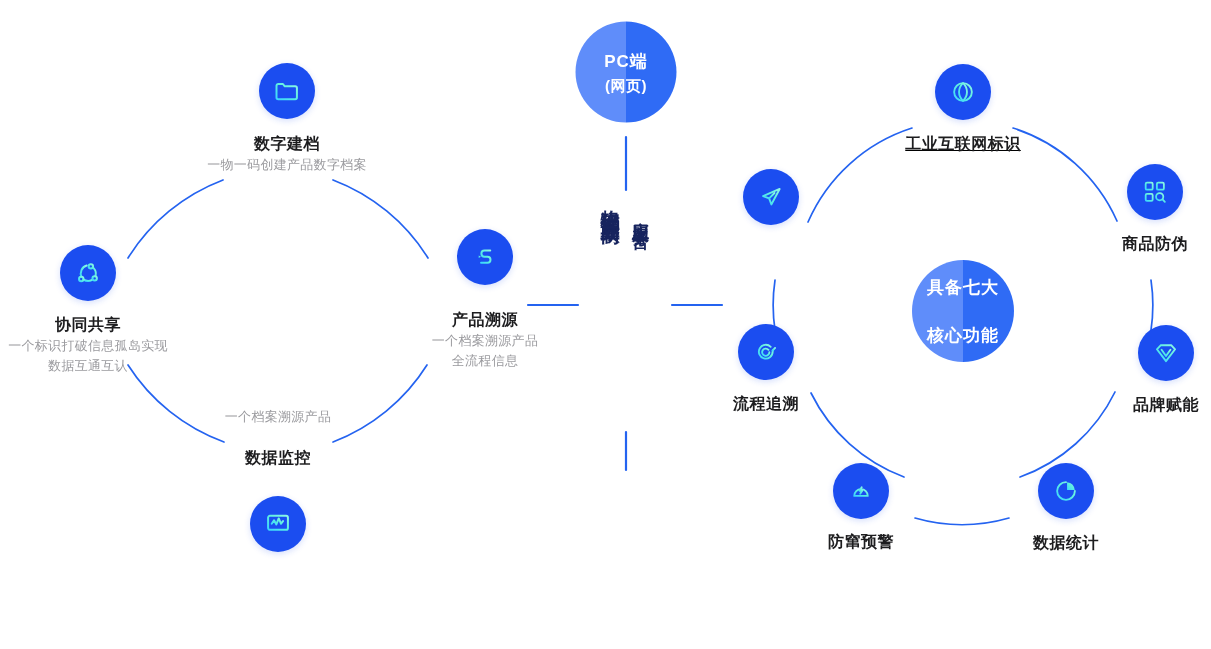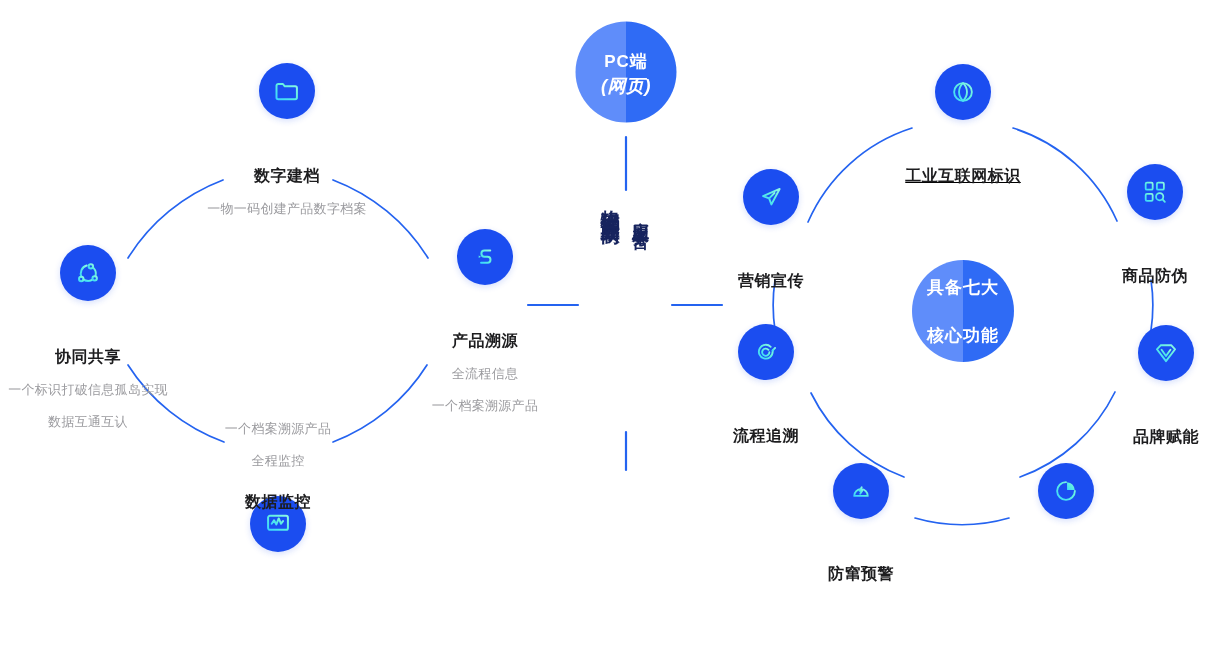--- a/index.html
+++ b/index.html
@@ -27,43 +27,41 @@
   
   .lbl{
     position:absolute;
     transform:translate(-50%,0);
     text-align:center;
     white-space:nowrap;
   }
   .title{
     font-size:16px;font-weight:bold;color:#1d1d1f;letter-spacing:.5px;
     line-height:22px;
-    margin-top:32px;
   }
   .sub{
     font-size:13px;color:#9a9a9e;line-height:20px;font-weight:normal;
     letter-spacing:.3px;
-    margin-top:12px;
   }
 
   
   .hub{
     position:absolute;transform:translate(-50%,-50%);
     border-radius:50%;
     display:flex;flex-direction:column;align-items:center;justify-content:center;
     color:#fff;text-align:center;
   }
   .hub-left{
     background:
       linear-gradient(to right,
         #5f8dfa 0%, #5f8dfa 49.9%,
         #2f6bf5 50%, #2f6bf5 100%);
   }
   .hub .h1{font-size:17px;font-weight:bold;line-height:27px;letter-spacing:1px;}
-  .hub .h2{font-size:18px;font-weight:bold;line-height:22px;letter-spacing:.5px;font-style:italic;}
+  .hub .h2{font-size:15px;font-weight:bold;line-height:22px;letter-spacing:.5px;}
 
   
   .vtext{
     position:absolute;
     writing-mode:vertical-rl;
     text-orientation:upright;
     font-weight:bold;
     color:#17245e;
     letter-spacing:2px;
     line-height:1.06;
@@ -154,38 +152,37 @@
   </div>
 
   <div class="node" style="left:485px;top:257px;">
     <div class="icon-circle">
       <svg width="28" height="28" viewBox="0 0 24 24" fill="none" stroke="url(#icg)" stroke-width="1.7" stroke-linecap="round" stroke-linejoin="round">
         <path d="M16.5 6.5h-5a2.6 2.6 0 0 0 0 5.2h2.6a2.6 2.6 0 0 1 0 5.2H8.6"></path>
         <path d="M6.6 10.8l1.9 1-1.9 1z" fill="url(#icg)" stroke="none"></path>
       </svg>
     </div>
   </div>
-  <div class="lbl" style="left:485px;top:298px;width:320px;">
+  <div class="lbl" style="left:485px;top:309px;width:320px;">
     <div class="title">产品溯源</div>
+    <div class="sub">一个档案溯源产品</div>
     <div class="sub">全流程信息</div>
-    <div class="sub">一个档案溯源产品</div>
   </div>
 
   <div class="node" style="left:278px;top:524px;">
     <div class="icon-circle">
       <svg width="28" height="28" viewBox="0 0 24 24" fill="none" stroke="url(#icg)" stroke-width="1.7" stroke-linecap="round" stroke-linejoin="round">
         <rect x="3.5" y="5" width="17" height="12" rx="1.6"></rect>
         <path d="M6.6 11.8l2-3 2 3.6 2-5.2 2 4.6 1.7-2.3"></path>
         <path d="M9.6 19.6h4.8"></path>
       </svg>
     </div>
   </div>
   <div class="lbl" style="left:278px;top:407px;width:320px;">
     <div class="sub">一个档案溯源产品</div>
-    <div class="sub">全程监控</div>
     <div class="title" style="margin-top:20px;">数据监控</div>
   </div>
 
   <div class="hub hub-left" style="left:626px;top:72px;width:101px;height:101px;">
     <div class="h1">PC端</div>
     <div class="h2">(网页)</div>
   </div>
 
 
   <div class="vtext big" style="left:600px;top:195px;">物码保镖工业互联网</div>
@@ -238,20 +235,23 @@
   </div>
 
   <div class="node" style="left:1066px;top:491px;">
     <div class="icon-circle">
       <svg width="28" height="28" viewBox="0 0 24 24" fill="none" stroke="url(#icg)" stroke-width="1.6" stroke-linecap="round" stroke-linejoin="round">
         <path d="M12 4.4a7.6 7.6 0 1 0 7.6 7.6"></path>
         <path d="M12.9 4.5a7.6 7.6 0 0 1 6.6 6.6h-6.6z" fill="url(#icg)" stroke="none"></path>
       </svg>
     </div>
   </div>
+  <div class="lbl" style="left:1066px;top:532px;width:200px;">
+    <div class="title">数据统计</div>
+  </div>
 
   <div class="node" style="left:861px;top:491px;">
     <div class="icon-circle">
       <svg width="28" height="28" viewBox="0 0 24 24" fill="none" stroke="url(#icg)" stroke-width="1.6" stroke-linecap="round" stroke-linejoin="round">
         <path d="M6.2 16.2a5.8 5.8 0 0 1 11.6 0z"></path>
         <path d="M4.6 18.9h14.8"></path>
         <path d="M12.6 8.8l-1.9 3h2.3l-1.7 2.6"></path>
       </svg>
     </div>
   </div>
@@ -273,17 +273,14 @@
   </div>
 
   <div class="node" style="left:771px;top:197px;">
     <div class="icon-circle">
       <svg width="28" height="28" viewBox="0 0 24 24" fill="none" stroke="url(#icg)" stroke-width="1.6" stroke-linecap="round" stroke-linejoin="round">
         <path d="M19.4 5.1L5.2 11.3l5.2 1.9 1.9 5.2z"></path>
         <path d="M10.4 13.2l4.6-4.6"></path>
       </svg>
     </div>
   </div>
-  <div class="lbl" style="left:771px;top:238px;width:200px;">
-    <div class="title">营销宣传</div>
-  </div>
 
 </div>
 
 </body></html>

